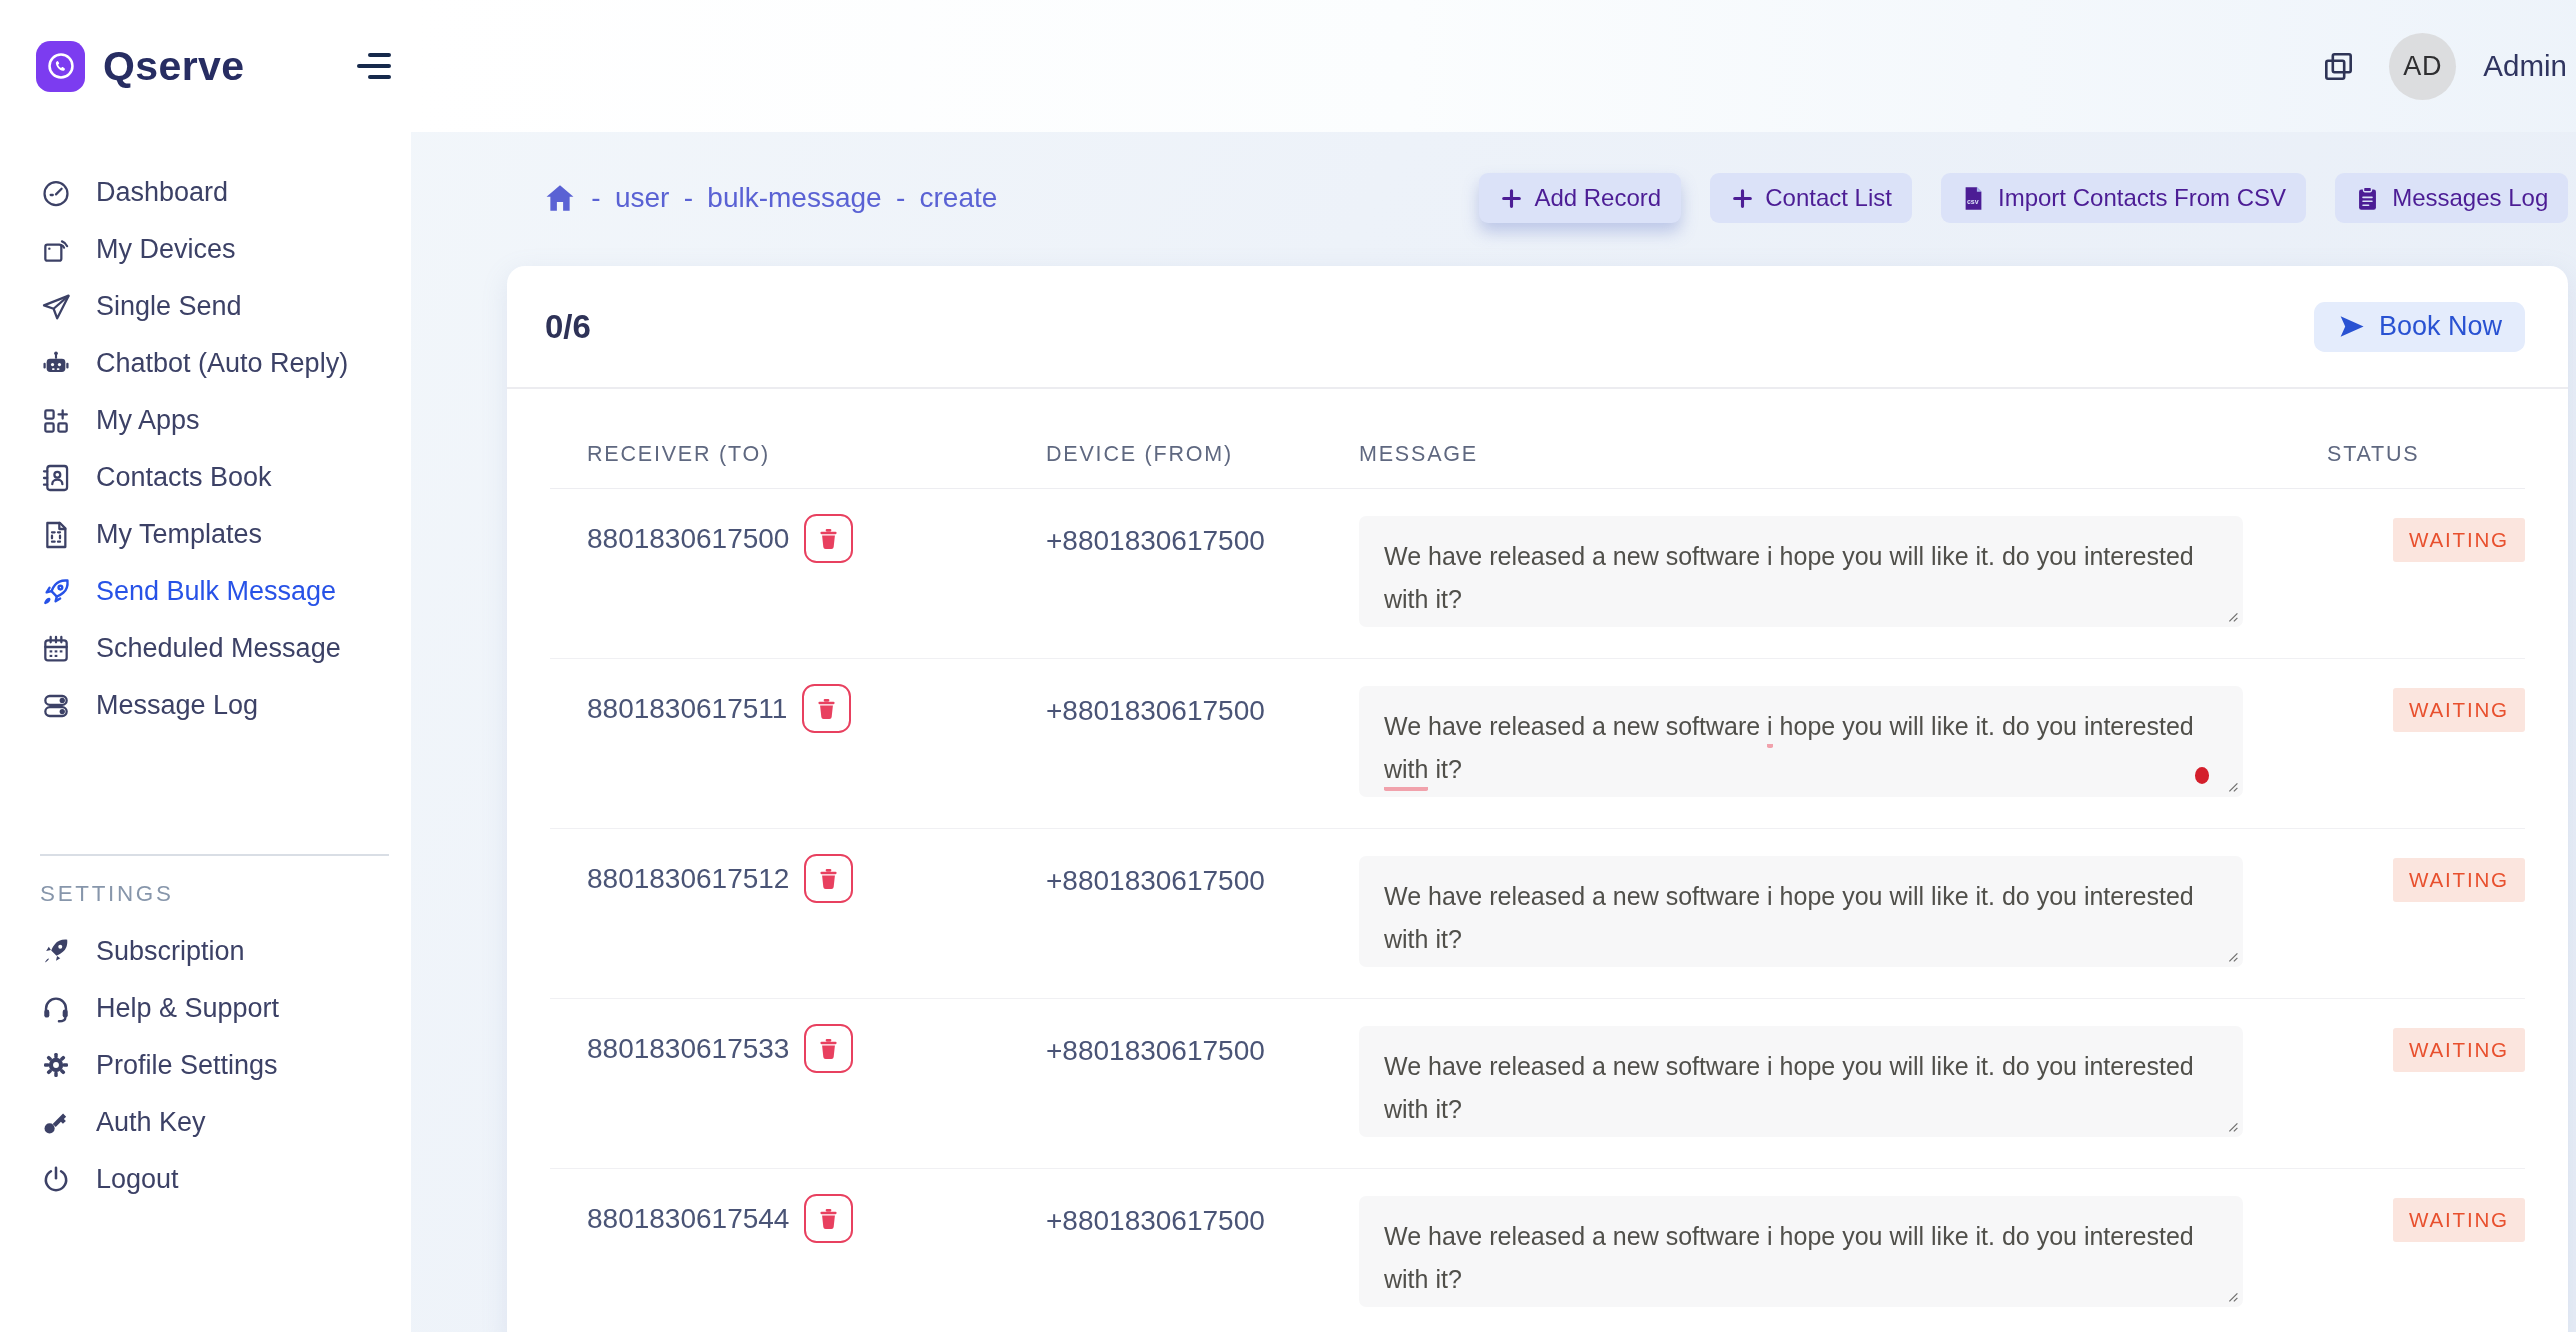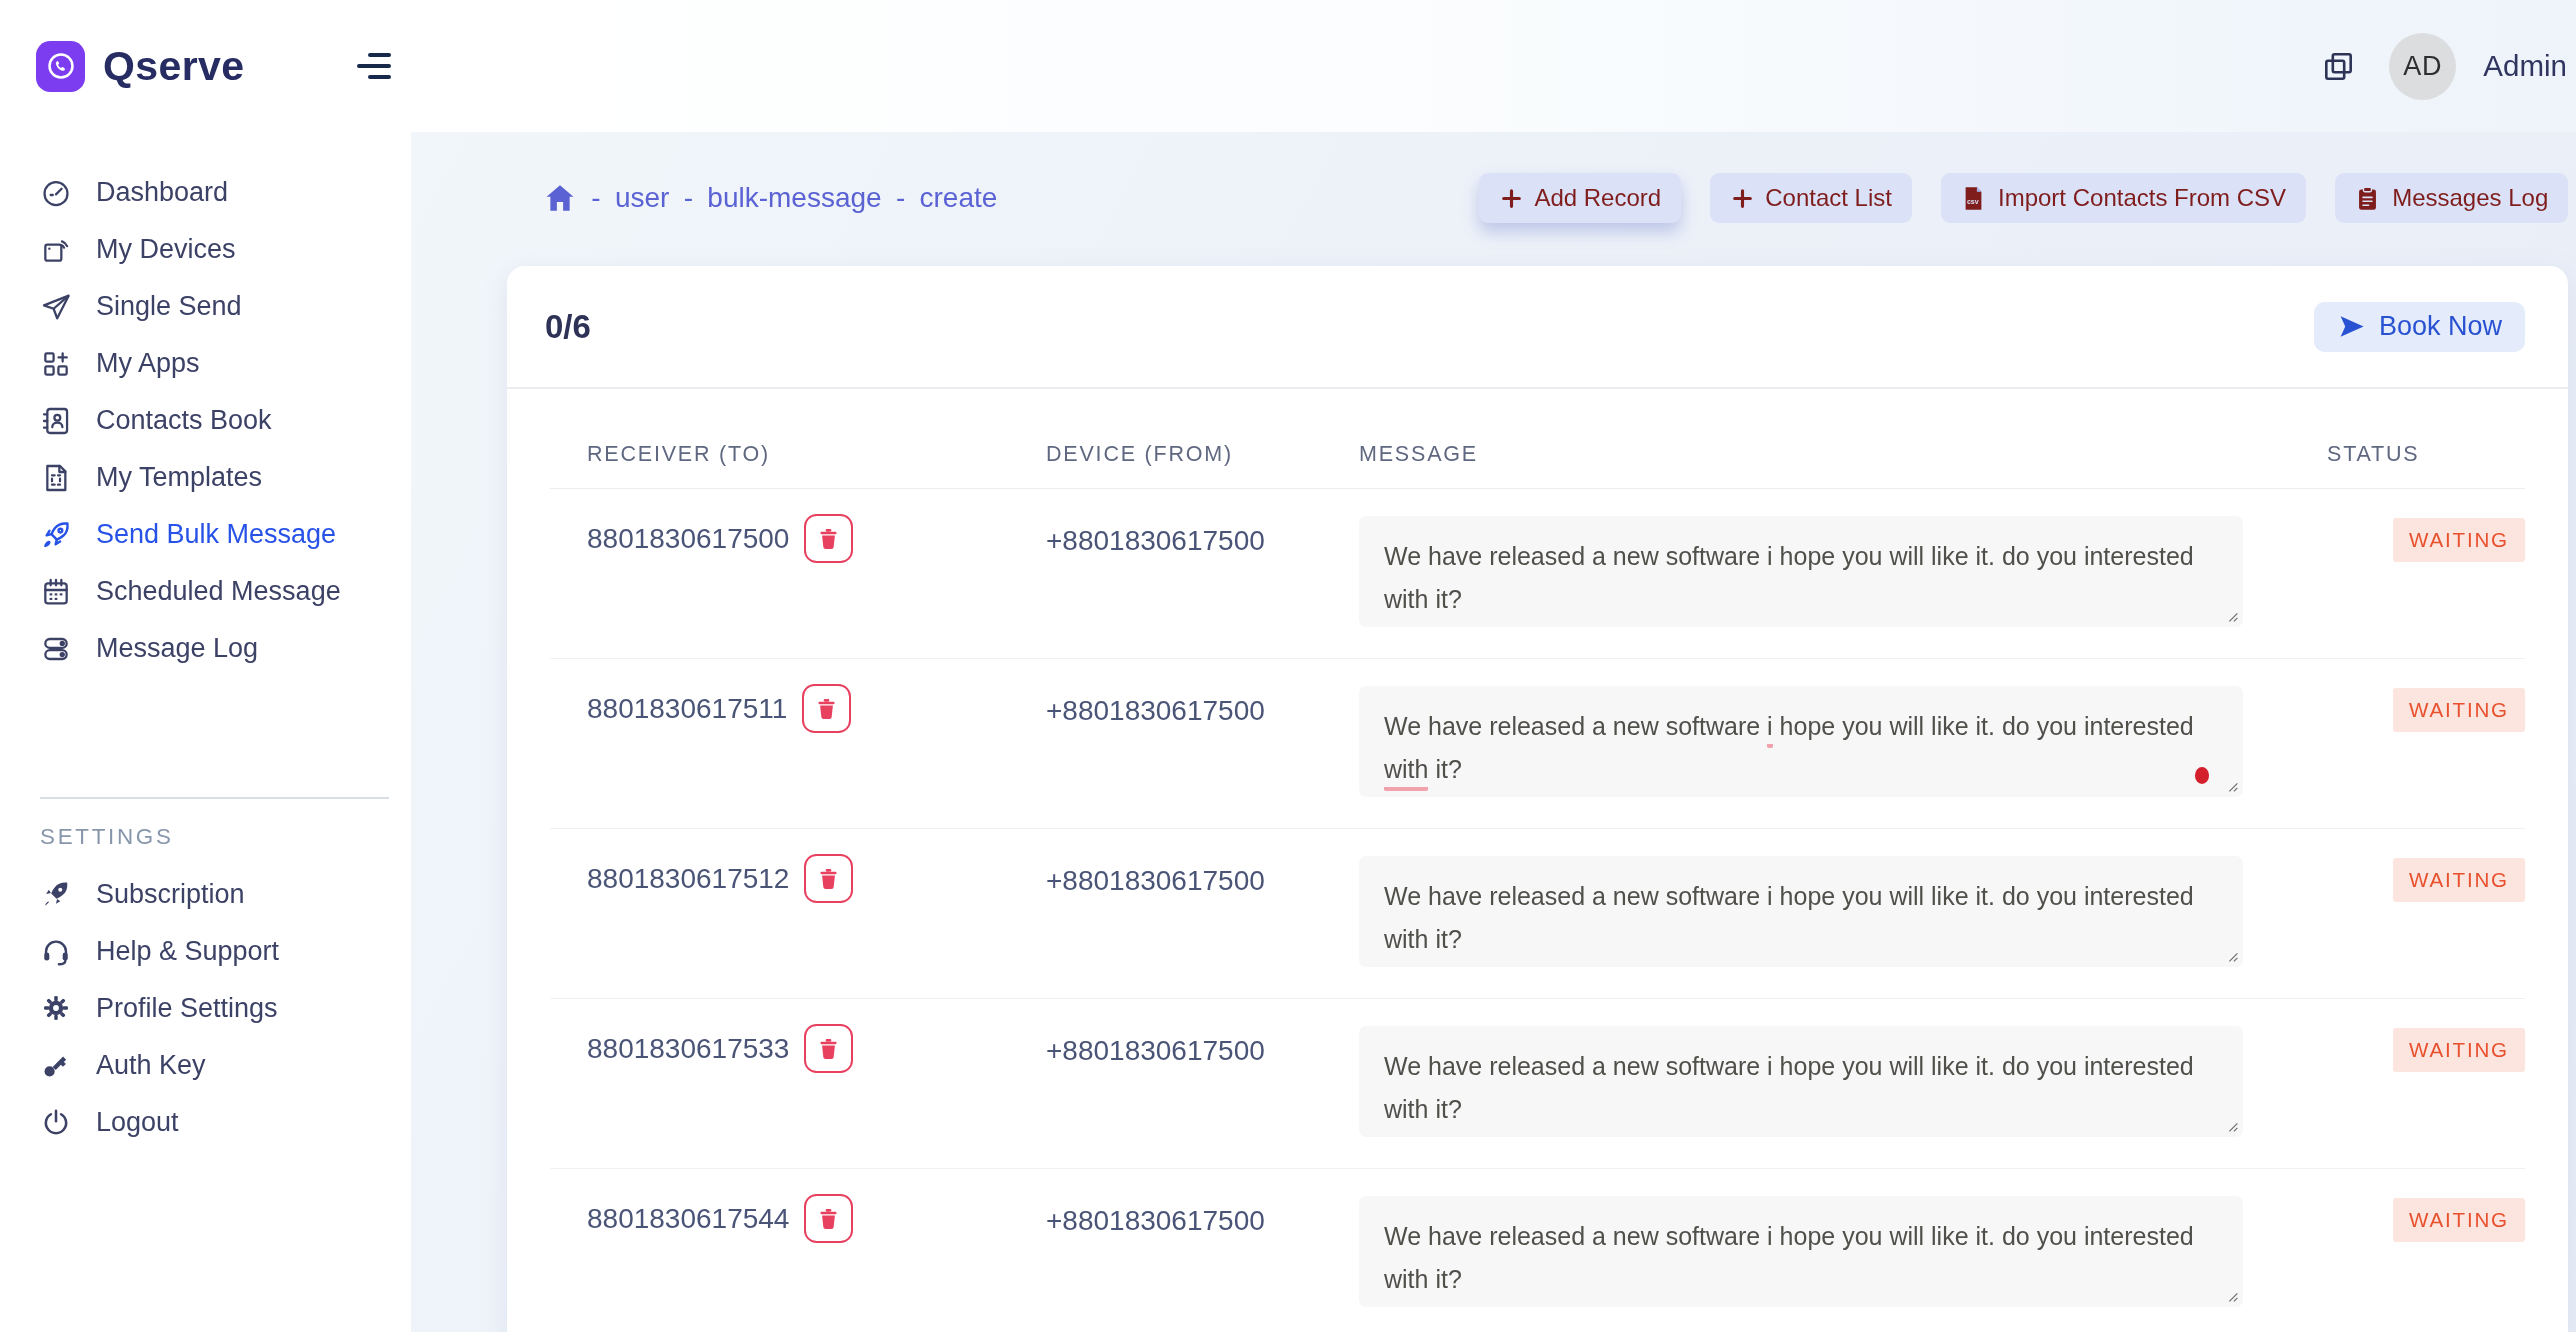--- a/index.html
+++ b/index.html
@@ -47,21 +47,21 @@
 
   
   .main { grid-column:2; grid-row:2; padding:41px 54px 0 96px; }
   .topbar { display:flex; align-items:center; justify-content:space-between; }
   .breadcrumb { display:flex; align-items:center; gap:14.3px; margin-left:36px;
     font-size:28px; color:#5a62d4; }
   .breadcrumb .home { width:34px; height:34px; color:#5a62d4; display:flex; cursor:pointer; }
   .crumb { cursor:pointer; }
   .actions { display:flex; gap:29px; }
   .act-btn { display:flex; align-items:center; gap:10.7px; height:50px; padding:0 19.7px;
-    background:#dbe2f8; color:#7f1d1d; border:none; border-radius:9px;
+    background:#dbe2f8; color:#4c1d95; border:none; border-radius:9px;
     font-size:24px; font-family:inherit; font-weight:500; cursor:pointer; }
   .act-btn.raised { box-shadow:0 9px 16px rgba(100,120,200,.35); }
   .act-btn svg { flex:0 0 auto; }
 
   
   .card { margin-top:43px; background:#ffffff; border-radius:18px;
     box-shadow:0 7.2px 27px rgba(130,150,190,.16); min-height:1082px; overflow:hidden; }
   .card-head { height:121px; display:flex; align-items:center; justify-content:space-between;
     padding:0 43px 0 38px; }
   .counter { font-size:33px; font-weight:600; color:#2e3257; }
@@ -145,20 +145,36 @@
         <span class="ico">
           <svg width="32" height="32" viewBox="0 0 24 24" fill="none" stroke="currentColor" stroke-width="1.7" stroke-linejoin="round">
             <path d="M21.5 3.5L3 10.8l7.2 2.5 2.7 7.2 8.6-17z"></path>
               <path d="M21.5 3.5l-11.3 9.8"></path>
           </svg>
         </span>
         <span>Single Send</span>
       </div>
       <div class="m-item">
         <span class="ico">
+          <svg width="32" height="32" viewBox="0 0 24 24" fill="currentColor">
+            <line x1="12" y1="5" x2="12" y2="8" stroke="currentColor" stroke-width="1.6"></line>
+            <circle cx="12" cy="4" r="1.4"></circle>
+            <rect x="5" y="8" width="14" height="10" rx="2.6"></rect>
+            <rect x="2.6" y="11" width="1.7" height="4.4" rx="0.8"></rect>
+            <rect x="19.7" y="11" width="1.7" height="4.4" rx="0.8"></rect>
+            <circle cx="9.4" cy="12.4" r="1.2" fill="#ffffff"></circle>
+            <circle cx="14.6" cy="12.4" r="1.2" fill="#ffffff"></circle>
+            <rect x="9" y="15.2" width="2" height="1.3" rx="0.6" fill="#ffffff"></rect>
+            <rect x="12.6" y="15.2" width="2" height="1.3" rx="0.6" fill="#ffffff"></rect>
+          </svg>
+        </span>
+        <span>Chatbot (Auto Reply)</span>
+      </div>
+      <div class="m-item">
+        <span class="ico">
           <svg width="32" height="32" viewBox="0 0 24 24" fill="none" stroke="currentColor" stroke-width="1.7" stroke-linecap="round">
             <rect x="4" y="4" width="6.2" height="6.2" rx="1"></rect>
             <rect x="4" y="13.8" width="6.2" height="6.2" rx="1"></rect>
             <rect x="13.8" y="13.8" width="6.2" height="6.2" rx="1"></rect>
             <path d="M17 4v6.2M13.9 7.1h6.2"></path>
           </svg>
         </span>
         <span>My Apps</span>
       </div>
       <div class="m-item">

